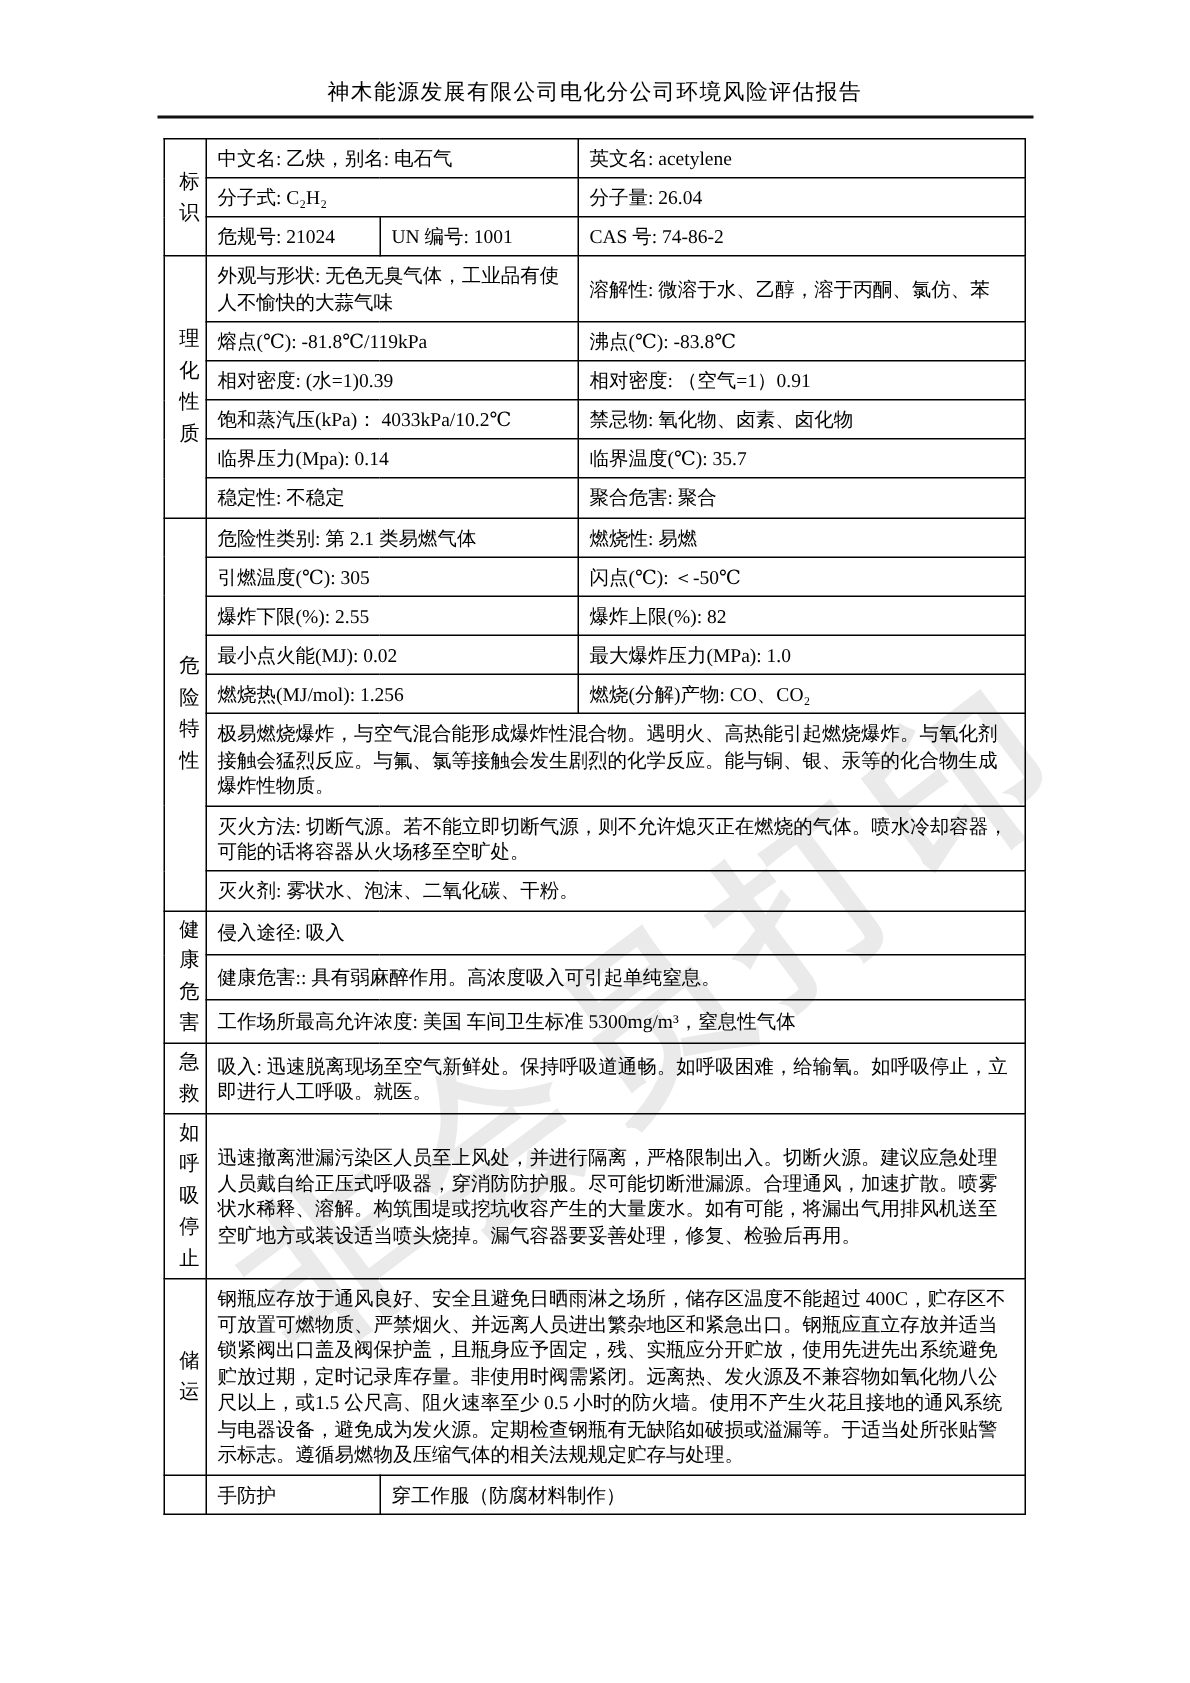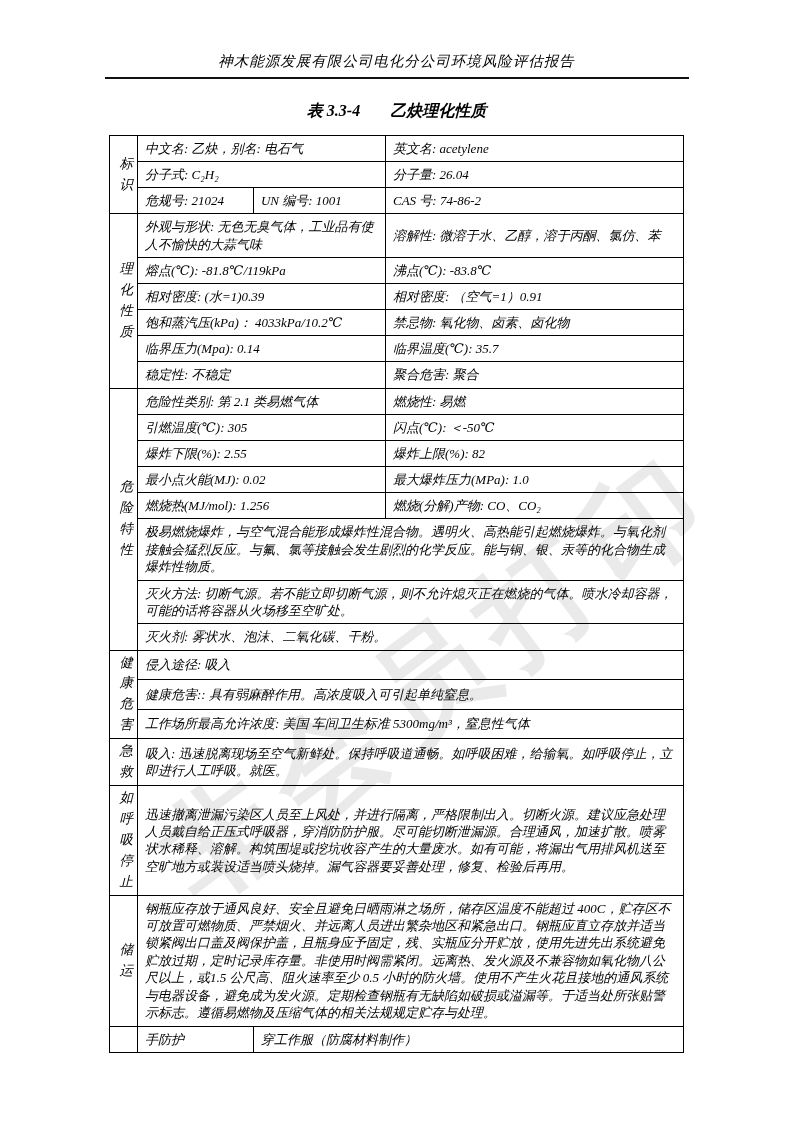--- a/index.html
+++ b/index.html
@@ -22,21 +22,21 @@
     font-size: 115px;
     font-weight: bold;
     letter-spacing: 16px;
     white-space: nowrap;
     color: #000;
     opacity: 0.08;
     z-index: 0;
     pointer-events: none;
   }
 
-  .content { position: relative; z-index: 1; font-style: italic; }
+  .content { position: relative; z-index: 1; }
 
   .doc-header {
     width: 584px;
     margin: 52px auto 0 auto;
     text-align: center;
     font-size: 14.5px;
     letter-spacing: 1px;
     padding-bottom: 6px;
     border-bottom: 2px solid #111;
   }
@@ -76,23 +76,20 @@
 </head>
 <body>
 
 <div class="page">
 
   <div class="watermark">非会员打印</div>
 
   <div class="content">
     <div class="doc-header">神木能源发展有限公司电化分公司环境风险评估报告</div>
 
-    <div class="table-caption">
-      <span class="cap-num">表 3.3-4</span><span>乙炔理化性质</span>
-    </div>
 
     <table class="props">
       <colgroup>
         <col style="width:28px">
           <col style="width:116px">
           <col style="width:132px">
           <col style="width:298px">
       </colgroup>
 
       <tbody>

